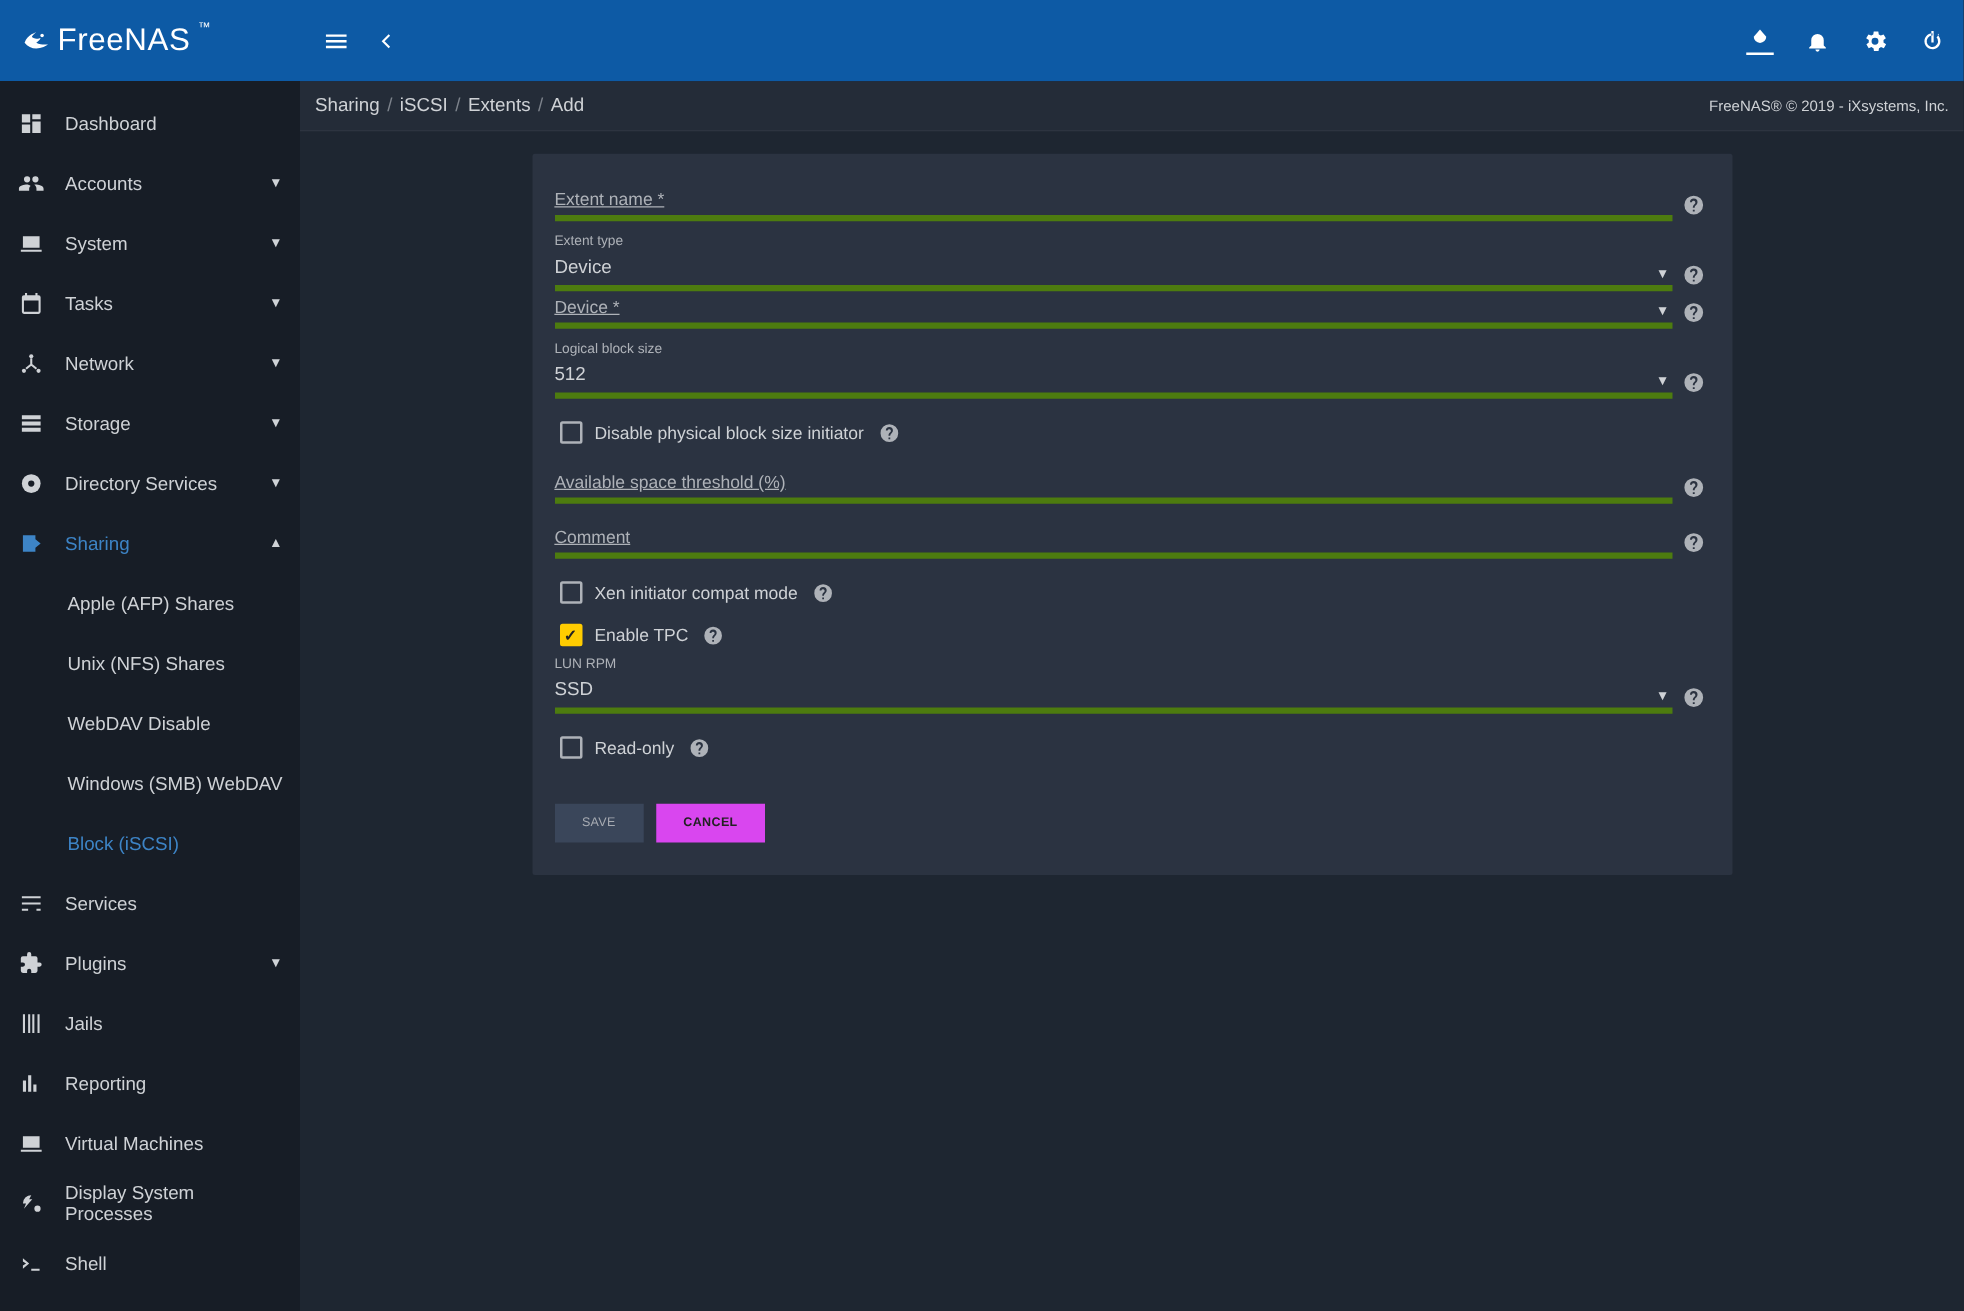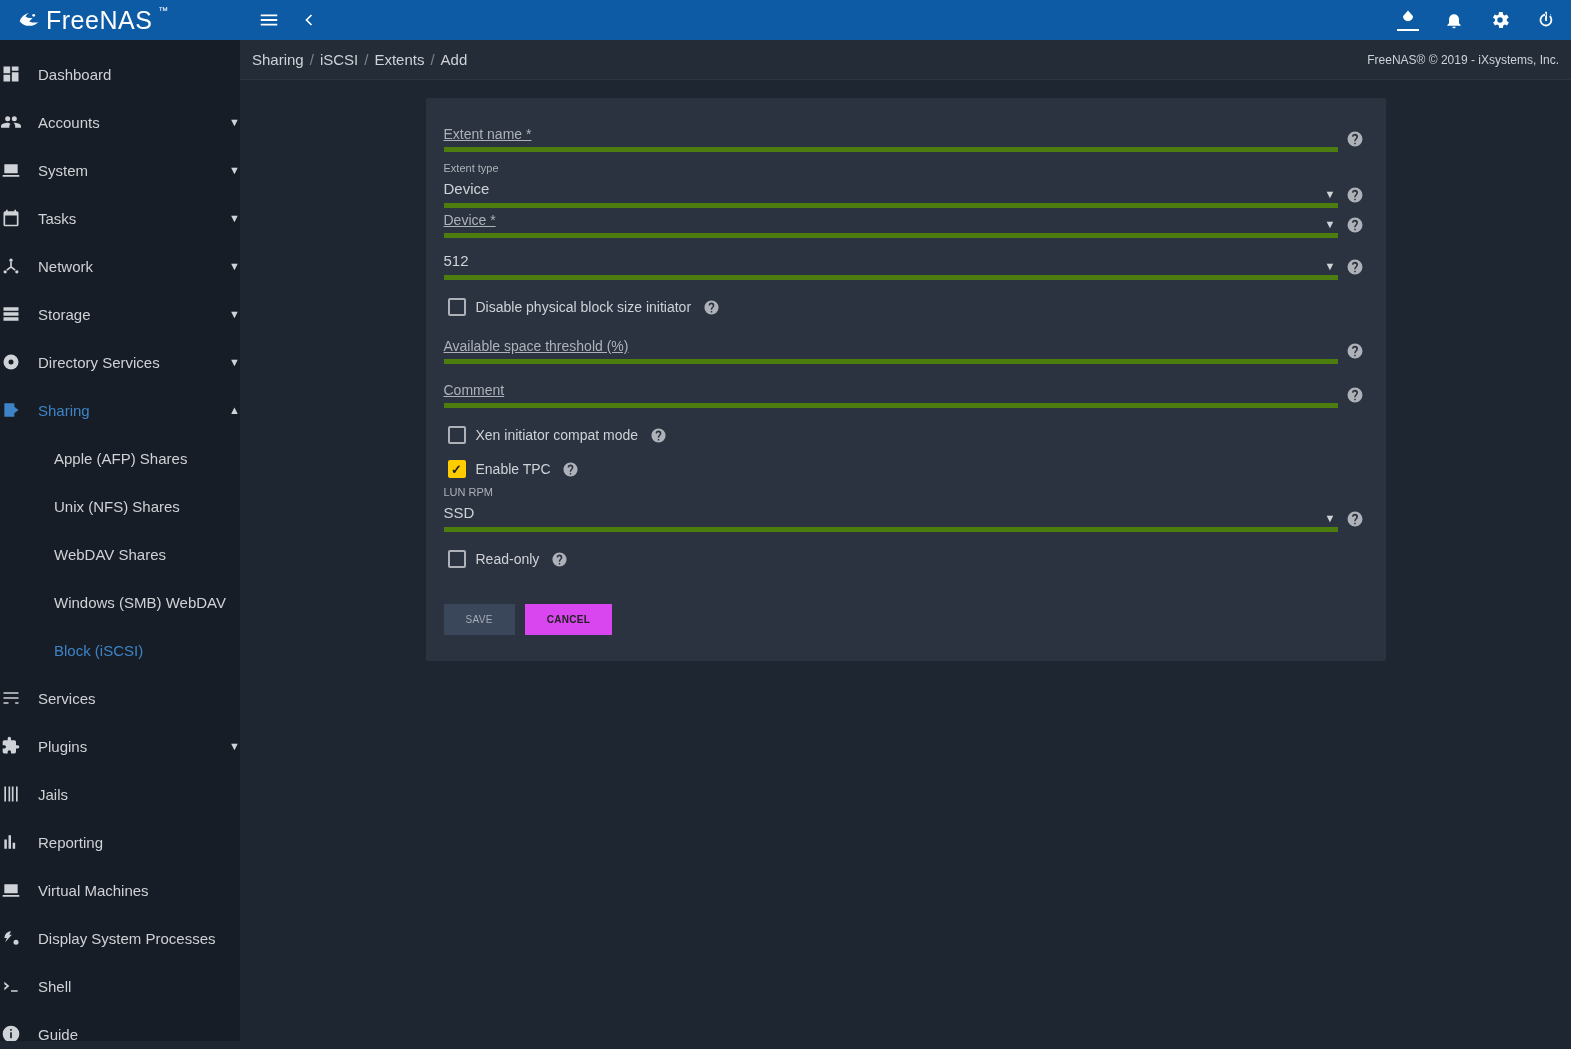--- a/index.html
+++ b/index.html
@@ -6,21 +6,21 @@
   html, body { height: 100%; }
   body {
     font-family: "Helvetica Neue", Arial, sans-serif;
     font-size: 14px;
     color: #cfd2d6;
     background: #1e2631;
     overflow: hidden;
   }
   
   .topbar {
-    height: 40px;
+    height: 65px;
     background: #0d5aa5;
     display: flex;
     align-items: center;
     padding: 0 14px 0 0;
     color: #fff;
   }
   .logo-box {
     width: 240px;
     padding-left: 18px;
     display: flex;
@@ -59,21 +59,21 @@
   .crumb-bar .crumbs { flex: 1; display: flex; align-items: center; gap: 6px; }
   .crumb-bar .crumb { color: #cfd2d6; cursor: pointer; }
   .crumb-bar .sep { color: #7d838c; }
   .crumb-bar .copyright { color: #cfd2d6; font-size: 12px; }
 
   
   .nav-item {
     display: flex;
     align-items: center;
     height: 48px;
-    padding: 0 0;
+    padding: 0 14px;
     cursor: pointer;
     color: #cfd2d6;
     font-size: 15px;
     gap: 16px;
   }
   .nav-item.active { color: #3d84c6; }
   .nav-ico { width: 22px; height: 22px; display:inline-flex; align-items:center; justify-content:center; fill: currentColor; }
   .nav-label { flex: 1; }
   .nav-caret { font-size: 11px; color: #cfd2d6; }
   .nav-subitem {
@@ -298,21 +298,21 @@
         <span class="nav-ico">
           <svg viewBox="0 0 24 24" width="20" height="20">
             <path d="M4 4h12v4l5 4-5 4v4H4z"></path>
           </svg>
         </span>
         <span class="nav-label">Sharing</span>
         <span class="nav-caret">▲</span>
       </div>
       <div class="nav-subitem">Apple (AFP) Shares</div>
       <div class="nav-subitem">Unix (NFS) Shares</div>
-      <div class="nav-subitem">WebDAV Shares</div>
+      <div class="nav-subitem">WebDAV Disable</div>
       <div class="nav-subitem">Windows (SMB) WebDAV</div>
       <div class="nav-subitem active">Block (iSCSI)</div>
       <div class="nav-item">
         <span class="nav-ico">
           <svg viewBox="0 0 24 24" width="20" height="20">
             <path d="M3 17h6v2H3zm0-6h12v2H3zm0-6h18v2H3zm14 12h4v2h-4zm-2-6h6v2h-6z"></path>
           </svg>
         </span>
         <span class="nav-label">Services</span>
       </div>
@@ -428,20 +428,21 @@
           </div>
           <span class="help-ico">
             <svg viewBox="0 0 24 24" width="18" height="18" fill="currentColor">
                 <path d="M12 2a10 10 0 100 20 10 10 0 000-20zm1 17h-2v-2h2zm1.9-7.3l-.9.9c-.7.7-1 1.2-1 2.4h-2v-.5c0-1 .4-1.9 1-2.6l1.2-1.2a1.9 1.9 0 00-1.3-3.2A1.9 1.9 0 0010 9H8a4 4 0 118 0c0 .9-.4 1.7-1.1 2.7z"></path>
               </svg>
           </span>
         </div>
 
         <div class="form-row">
           <div class="field-group">
+            <span class="field-label small">Logical block size</span>
             <div class="field-select">512</div>
             <span class="select-arrow">▼</span>
           </div>
           <span class="help-ico">
             <svg viewBox="0 0 24 24" width="18" height="18" fill="currentColor">
                 <path d="M12 2a10 10 0 100 20 10 10 0 000-20zm1 17h-2v-2h2zm1.9-7.3l-.9.9c-.7.7-1 1.2-1 2.4h-2v-.5c0-1 .4-1.9 1-2.6l1.2-1.2a1.9 1.9 0 00-1.3-3.2A1.9 1.9 0 0010 9H8a4 4 0 118 0c0 .9-.4 1.7-1.1 2.7z"></path>
               </svg>
           </span>
         </div>
 

